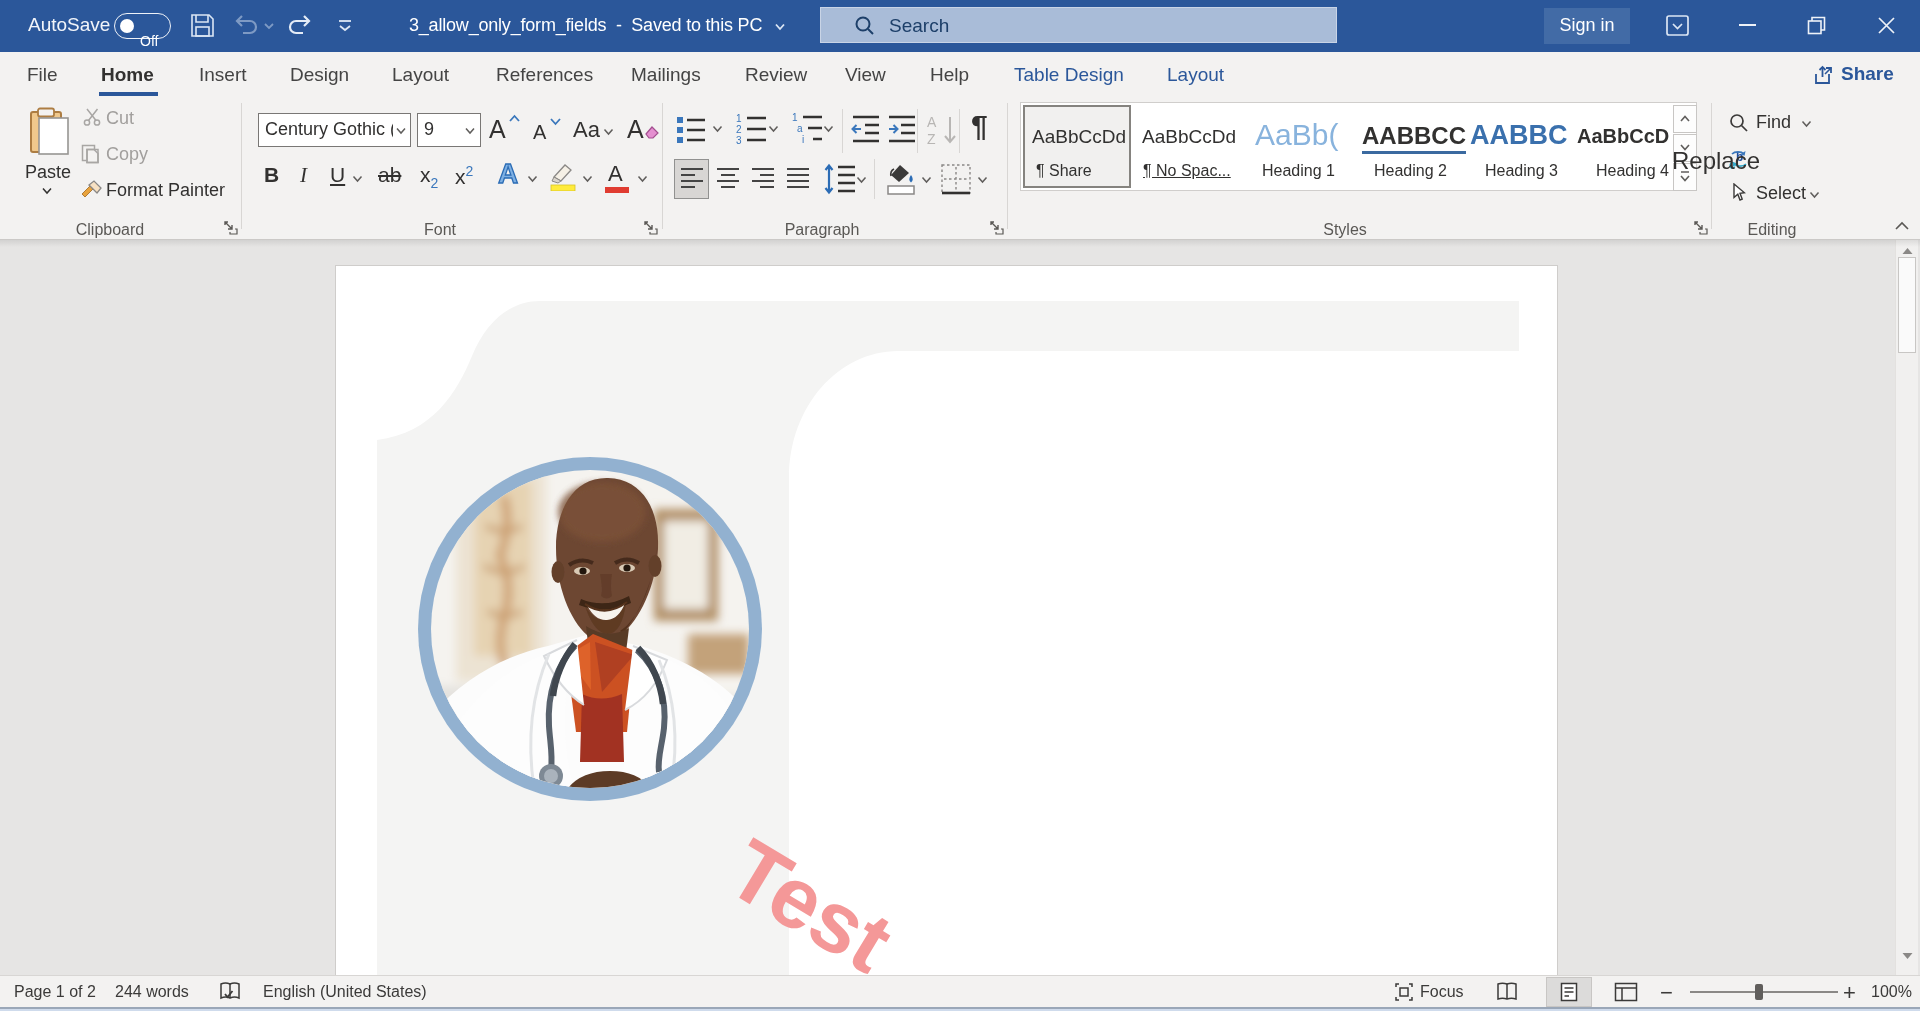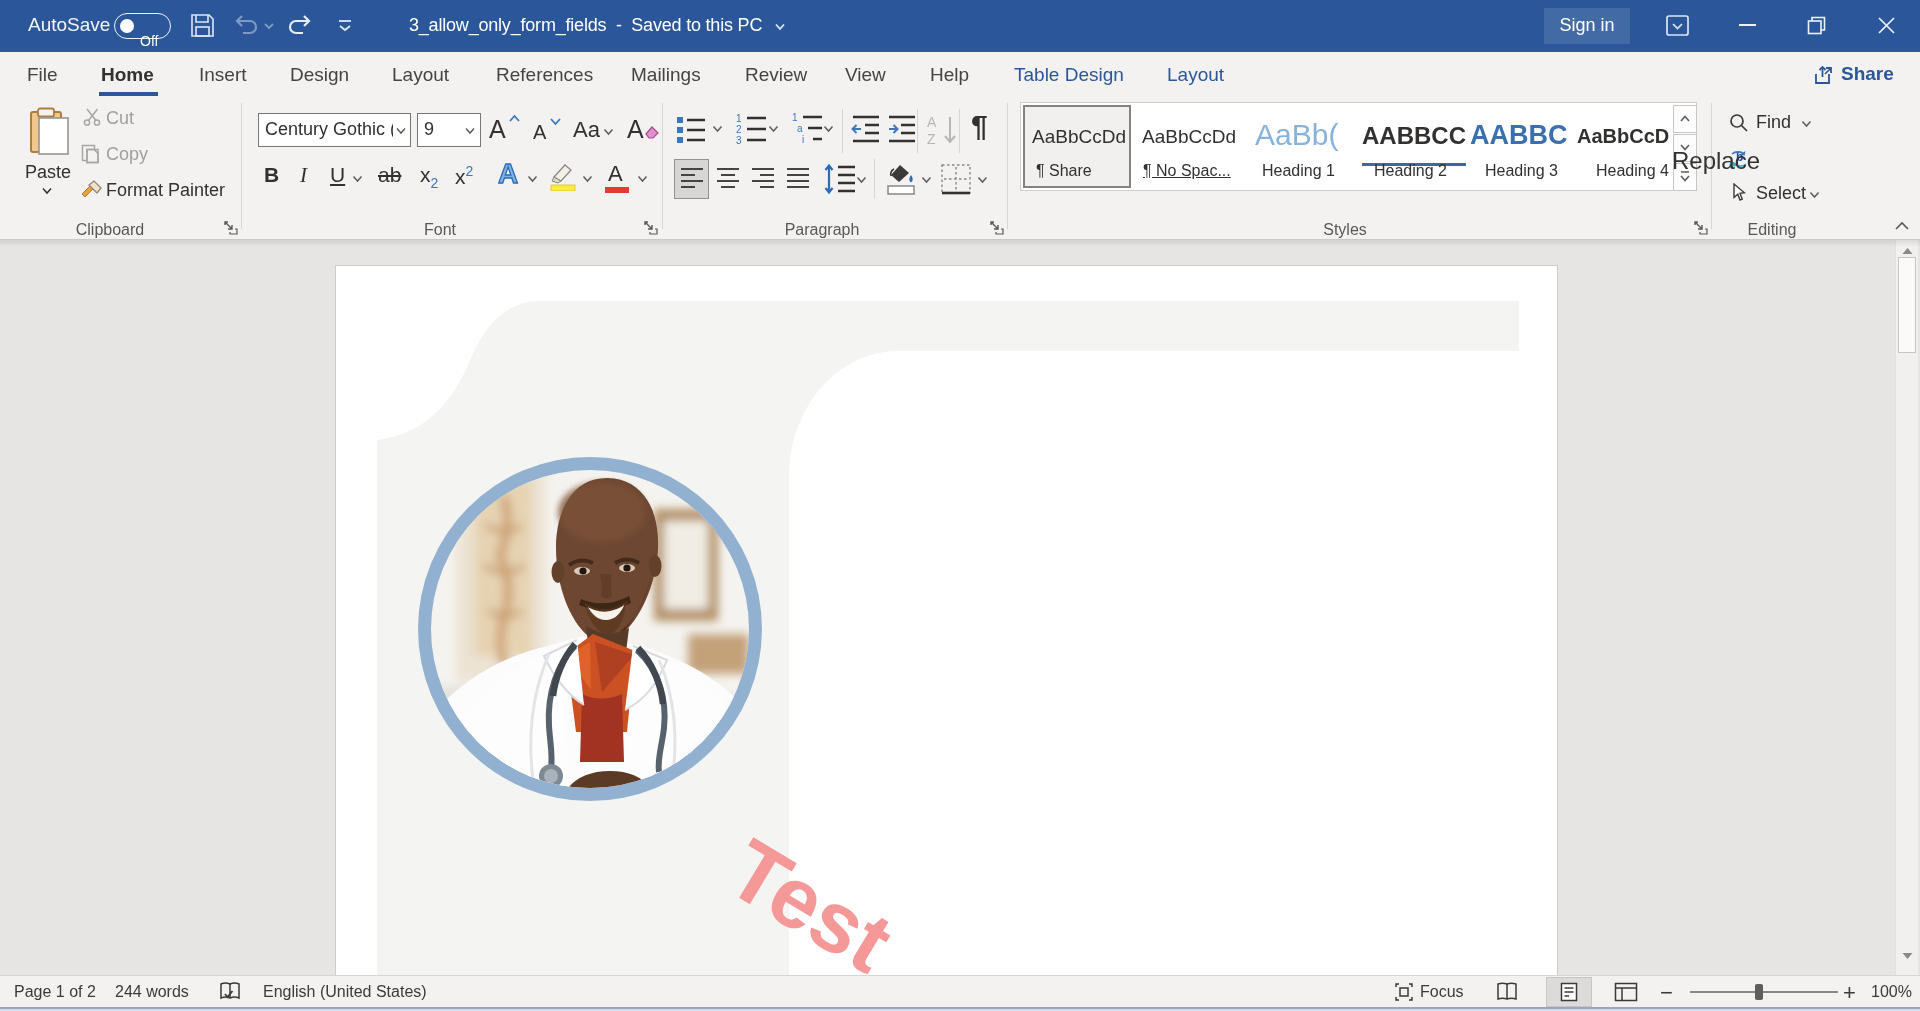--- a/index.html
+++ b/index.html
@@ -50,20 +50,27 @@
         <path d="M17 3 L22 8 L17 13" fill="none"></path>
     </svg>
     <svg class="abs" style="left:336px;top:19px;" width="18" height="14" viewBox="0 0 18 14" fill="none" stroke="#dce6f4" stroke-width="1.8">
       <path d="M3 2 H15"></path>
         <path d="M4 7 L9 11 L14 7"></path>
     </svg>
     <div class="abs" style="left:409px;top:15px;font-size:18px;letter-spacing:-0.2px;color:#fff;">3_allow_only_form_fields&nbsp; -&nbsp; Saved to this PC</div>
     <svg class="abs" style="left:773px;top:21px;" width="14" height="12" viewBox="0 0 14 12" fill="none" stroke="#dce6f4" stroke-width="1.8">
       <path d="M3 3.5 L7 8 L11 3.5"></path>
     </svg>
+    <div class="abs" style="left:820px;top:7px;width:517px;height:36px;background:#a9bcd8;border:1px solid #c9d4e6;">
+      <svg class="abs" style="left:33px;top:7px;" width="22" height="22" viewBox="0 0 22 22" fill="none" stroke="#1d3f69" stroke-width="2">
+        <circle cx="9" cy="9" r="6.5"></circle>
+          <path d="M14 14 L19 19"></path>
+      </svg>
+      <div class="abs" style="left:68px;top:7px;font-size:19px;color:#1d3f69;">Search</div>
+    </div>
     <div class="abs" style="left:1544px;top:8px;width:86px;height:36px;background:#426ba6;color:#fff;font-size:18px;text-align:center;line-height:35px;">Sign in</div>
     <svg class="abs" style="left:1666px;top:15px;" width="23" height="21" viewBox="0 0 23 21" fill="none" stroke="#dce6f4" stroke-width="1.7">
       <rect x="1" y="1" width="21" height="19" rx="2"></rect>
         <path d="M7 9 L11.5 13.5 L16 9"></path>
     </svg>
     <div class="abs" style="left:1739px;top:24px;width:17px;height:2px;background:#eef2f8;"></div>
     <svg class="abs" style="left:1807px;top:16px;" width="19" height="19" viewBox="0 0 19 19" fill="none" stroke="#eef2f8" stroke-width="1.6">
       <path d="M5 5 V1.5 H17.5 V14 H14"></path>
         <rect x="1.5" y="5" width="12.5" height="12.5"></rect>
     </svg>
@@ -292,21 +299,21 @@
       </svg>
 
     <div class="abs" style="left:1020px;top:5px;width:677px;height:89px;background:#fff;border:1px solid #d0cecc;"></div>
     <div class="abs" style="left:1023px;top:8px;width:108px;height:83px;background:#f1f0ef;border:2px solid #85837f;"></div>
     <div class="abs" style="left:1032px;top:29px;font-size:19px;color:#323130;width:93px;overflow:hidden;white-space:nowrap;">AaBbCcDd</div>
     <div class="abs" style="left:1036px;top:65px;font-size:16px;color:#323130;">¶ Share</div>
     <div class="abs" style="left:1142px;top:29px;font-size:19px;color:#323130;width:93px;overflow:hidden;white-space:nowrap;">AaBbCcDd</div>
     <div class="abs" style="left:1143px;top:65px;font-size:16px;color:#323130;text-decoration:underline;">¶ No Spac...</div>
     <div class="abs" style="left:1255px;top:21px;font-size:30px;color:#88b3dd;">AaBb(</div>
     <div class="abs" style="left:1262px;top:65px;font-size:16px;color:#323130;">Heading 1</div>
-    <div class="abs" style="left:1362px;top:25px;font-size:24px;font-weight:bold;color:#323130;border-bottom:3px solid #3b6aa0;padding-bottom:13px;">AABBCC</div>
+    <div class="abs" style="left:1362px;top:25px;font-size:24px;font-weight:bold;color:#323130;border-bottom:3px solid #3b6aa0;padding-bottom:1px;">AABBCC</div>
     <div class="abs" style="left:1374px;top:65px;font-size:16px;color:#323130;">Heading 2</div>
     <div class="abs" style="left:1470px;top:23px;font-size:27px;font-weight:bold;color:#3a70ad;">AABBC</div>
     <div class="abs" style="left:1485px;top:65px;font-size:16px;color:#323130;">Heading 3</div>
     <div class="abs" style="left:1577px;top:28px;font-size:20px;font-weight:bold;color:#323130;width:92px;overflow:hidden;white-space:nowrap;">AaBbCcDd</div>
     <div class="abs" style="left:1596px;top:65px;font-size:16px;color:#323130;">Heading 4</div>
     <div class="abs" style="left:1673px;top:8px;width:24px;height:28px;border:1px solid #c8c6c4;background:#fdfdfd;"></div>
     <svg class="abs" style="left:1679px;top:17px;" width="12" height="9" viewBox="0 0 12 9" fill="none" stroke="#605e5c" stroke-width="1.6">
         <path d="M2 7 L6 2.5 L10 7"></path>
       </svg>
     <div class="abs" style="left:1673px;top:37px;width:24px;height:28px;border:1px solid #c8c6c4;background:#fdfdfd;"></div>

